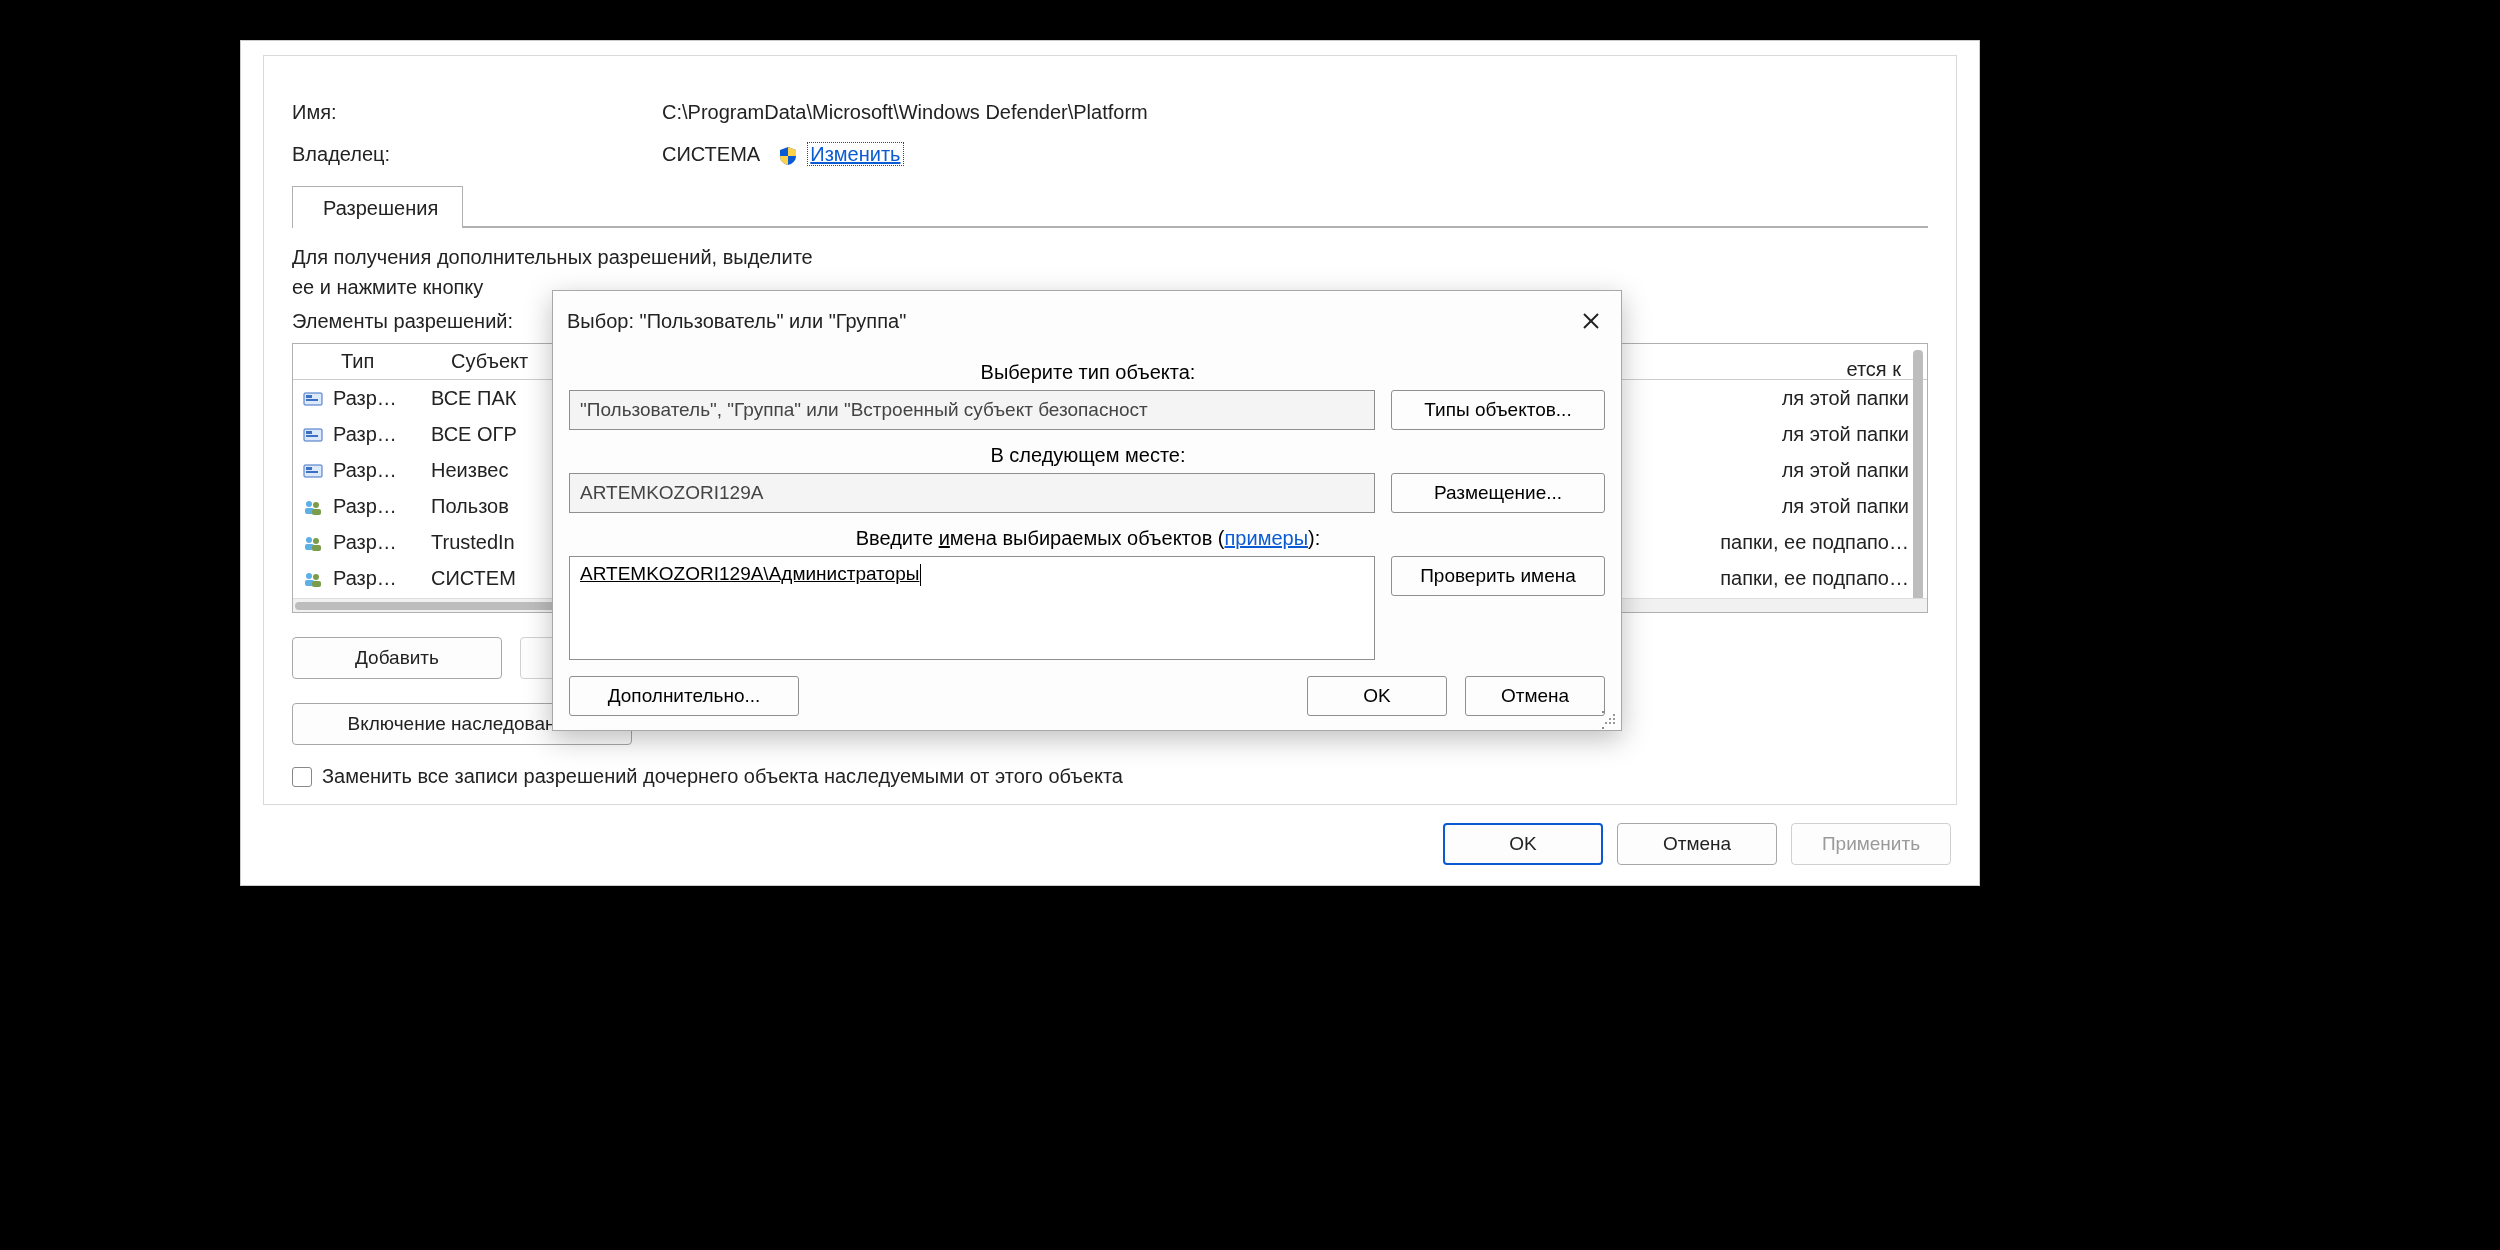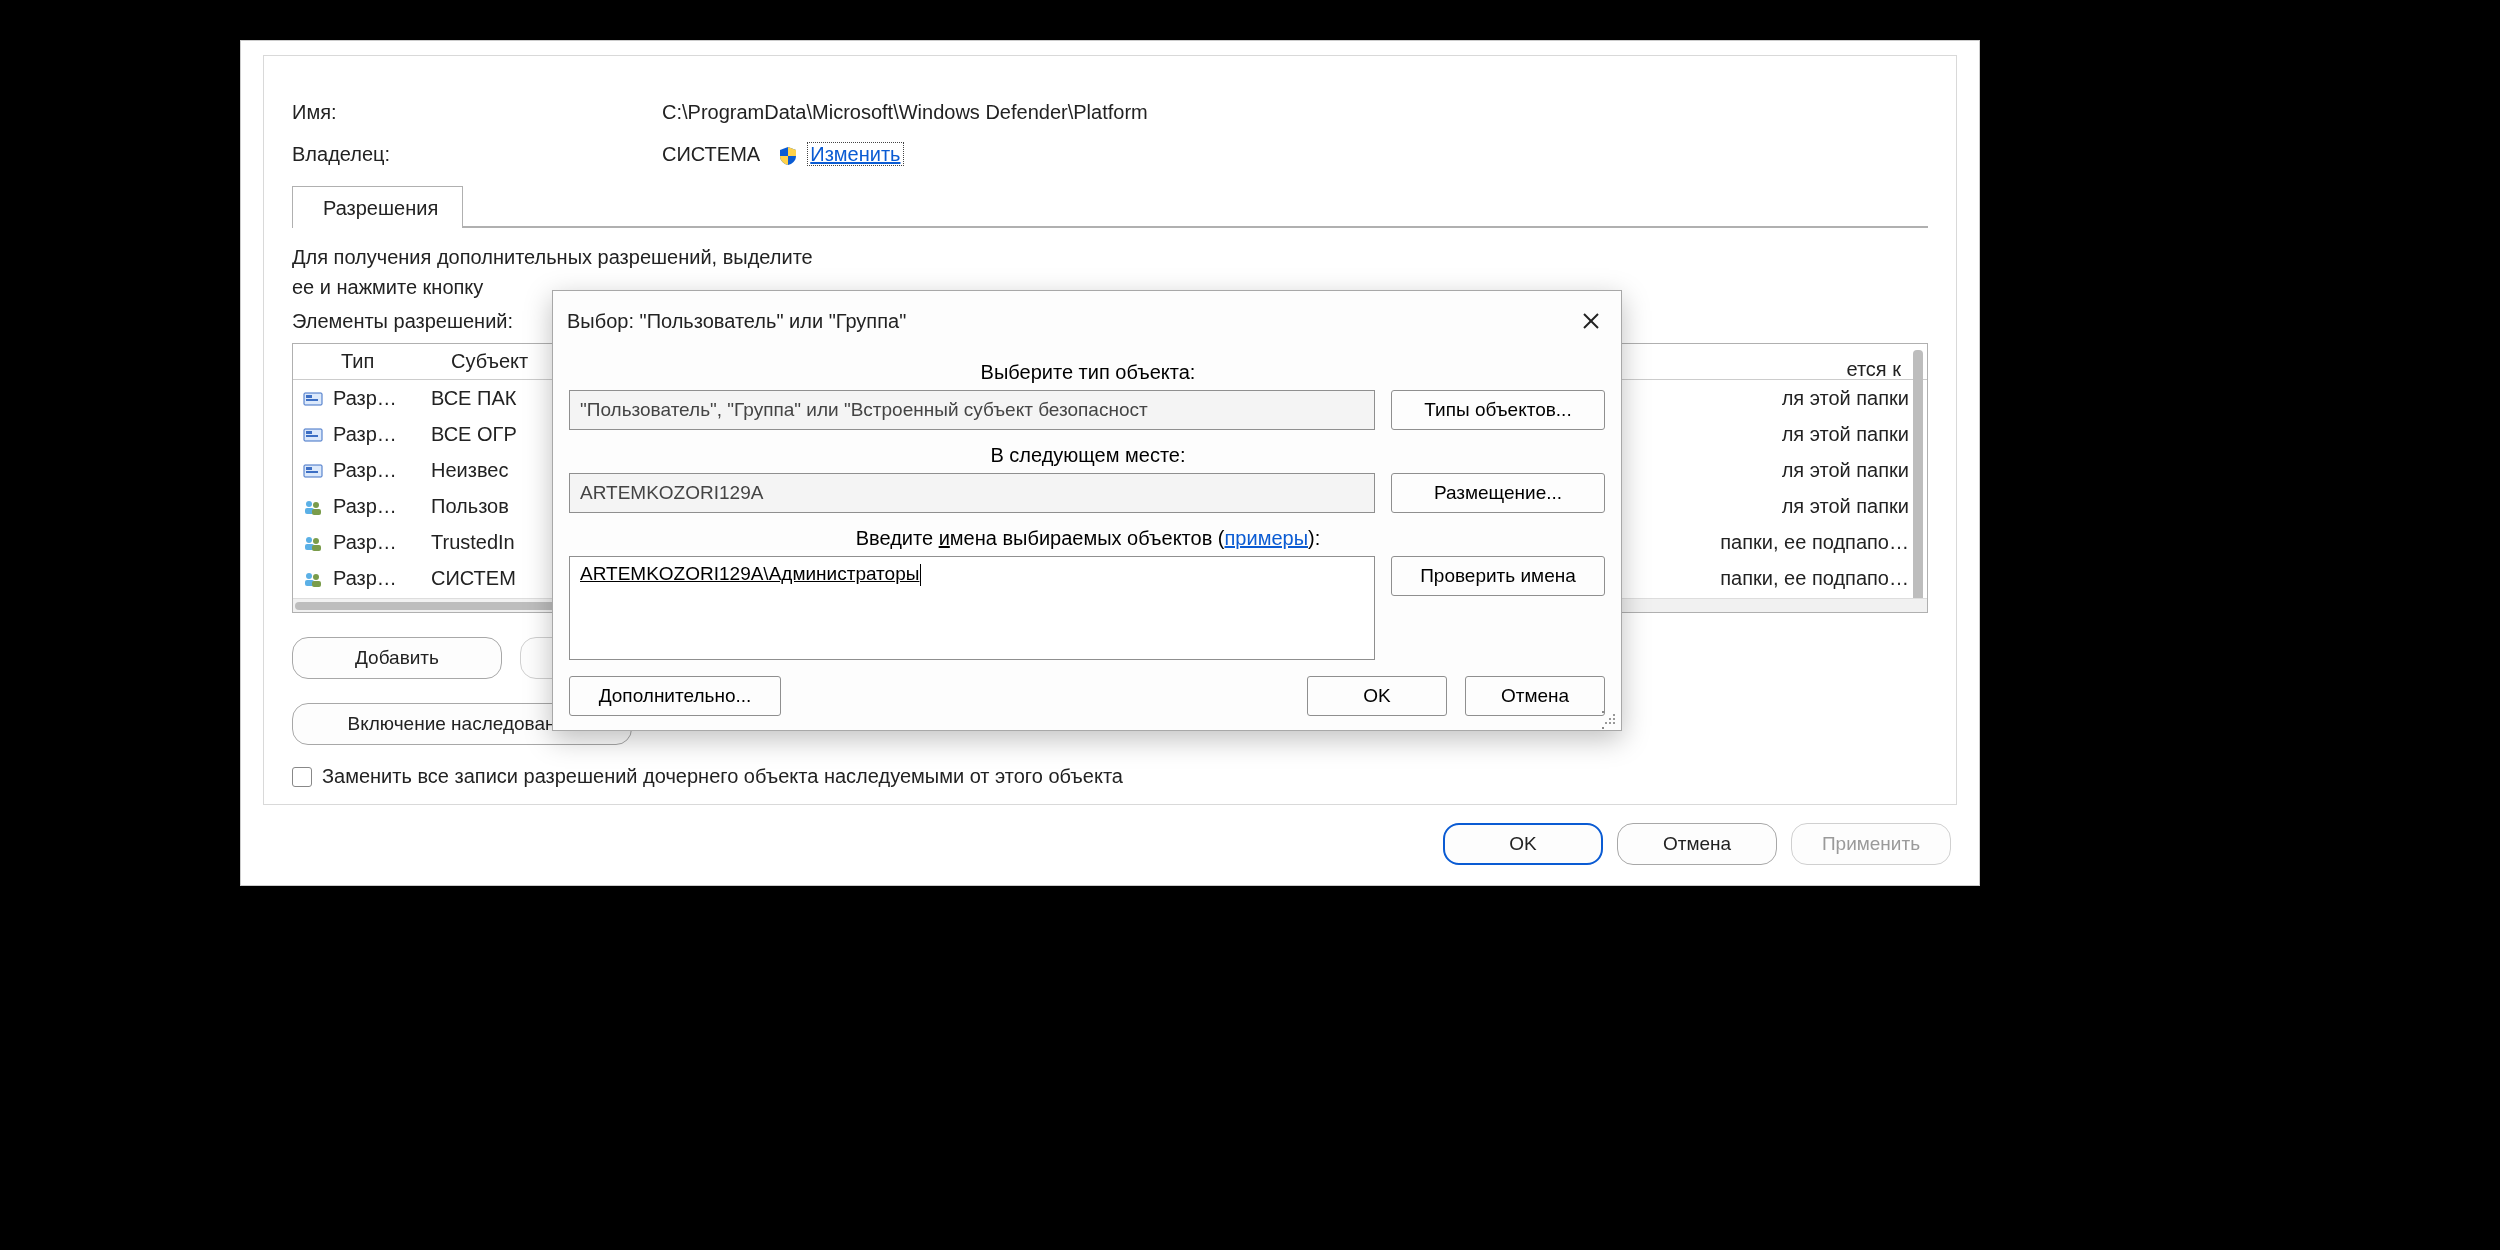--- a/index.html
+++ b/index.html
@@ -144,21 +144,21 @@
   background: #bdbdbd;
   border-radius: 4px;
 }
 
 .btn-row { display: flex; gap: 18px; margin-top: 24px; }
 .btn {
   min-width: 210px;
   height: 42px;
   border: 1px solid #a8a8a8;
   background: #fdfdfd;
-  border-radius: 16px;
+  border-radius: 4px;
   font-size: 19px;
   color: #222;
   display: inline-flex;
   align-items: center;
   justify-content: center;
 }
 .btn-disabled { color: #9a9a9a; border-color: #d0d0d0; }
 .btn-wide { min-width: 340px; }
 
 .check-row { display: flex; align-items: center; gap: 10px; margin-top: 20px; font-size: 20px; }
@@ -415,21 +415,21 @@
       <span>Введите </span><span class="m-under">и</span><span>мена выбираемых объектов (</span><a class="m-link">примеры</a><span>):</span>
     </div>
     <div class="m-row">
       <div class="m-textarea">
         <span style="text-decoration:underline">ARTEMKOZORI129A\Администраторы</span><span class="caret"></span>
       </div>
       <div class="m-btn">Проверить имена</div>
     </div>
 
     <div class="m-footer">
-      <div class="m-btn" style="width:212px">Дополнительно...</div>
+      <div class="m-btn" style="width:230px">Дополнительно...</div>
       <span class="spacer"></span>
       <div class="m-btn" style="width:140px">OK</div>
       <div class="m-btn" style="width:140px">Отмена</div>
     </div>
   </div>
   <span class="resize-grip">
     <svg width="16" height="16">
       <circle cx="12" cy="4" r="1" fill="#777"></circle>
       <circle cx="8" cy="8" r="1" fill="#777"></circle>
         <circle cx="12" cy="8" r="1" fill="#777"></circle>

